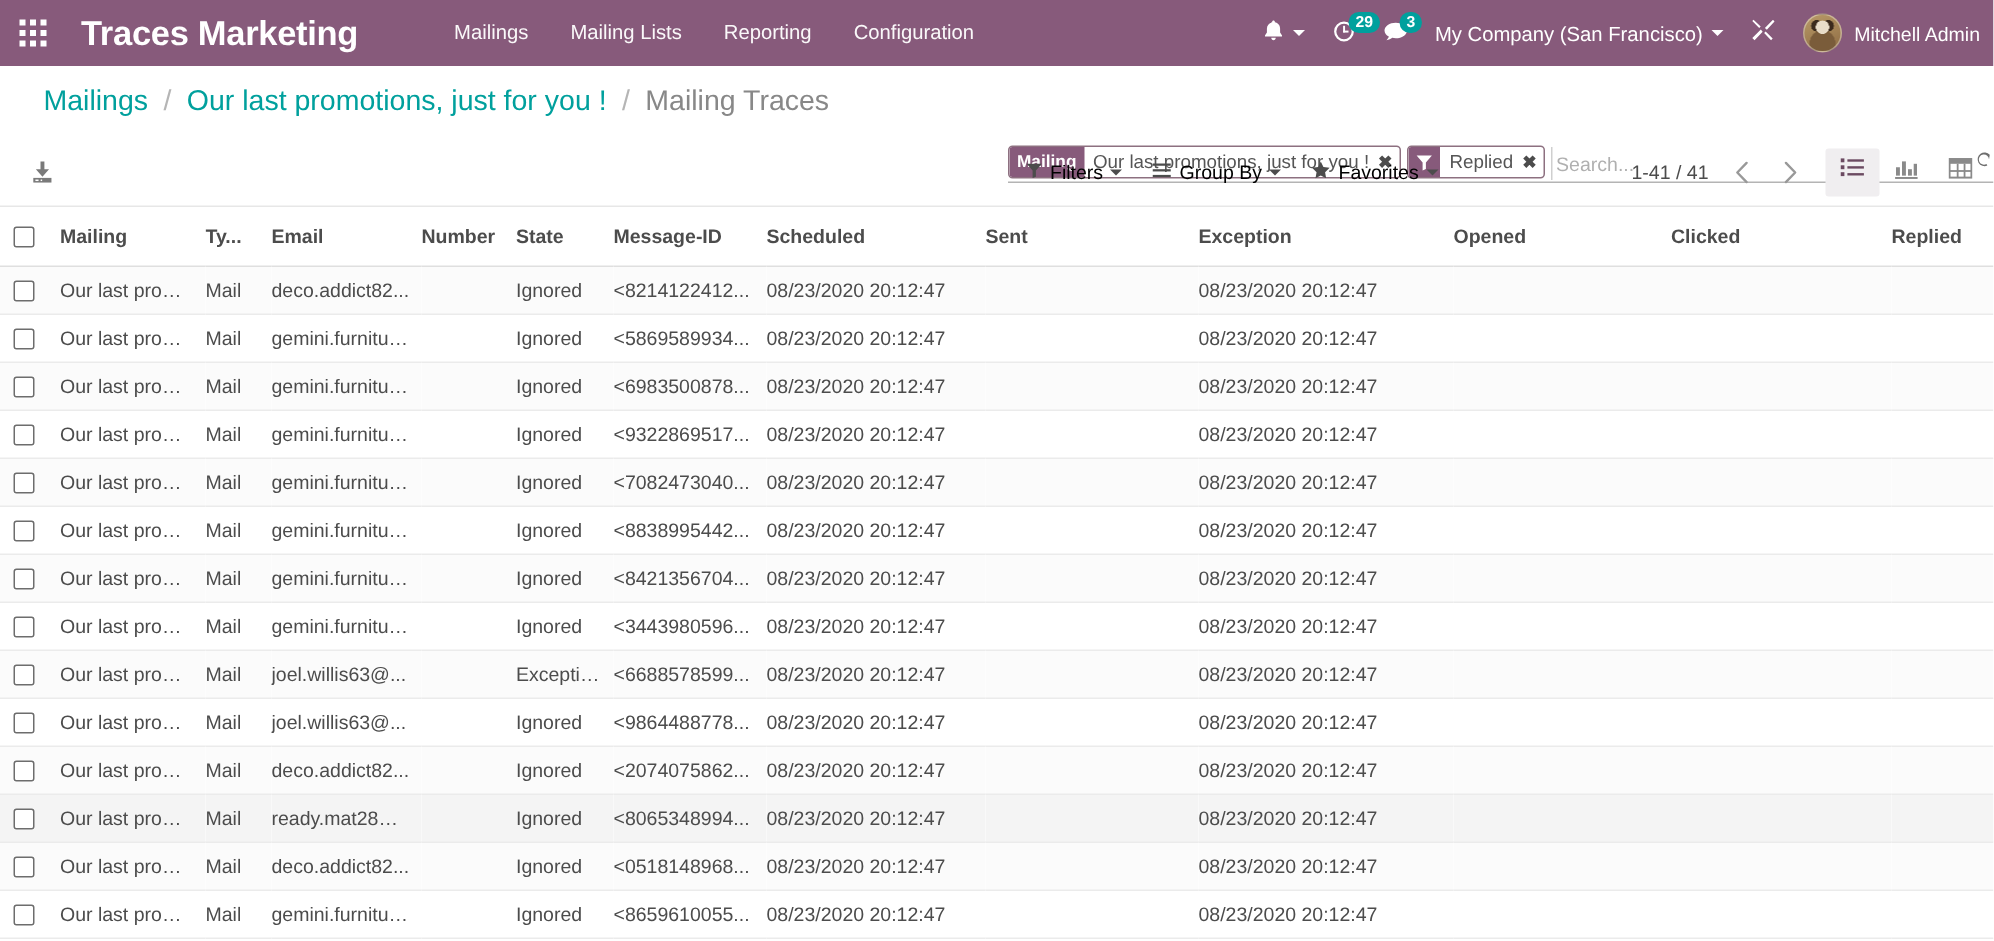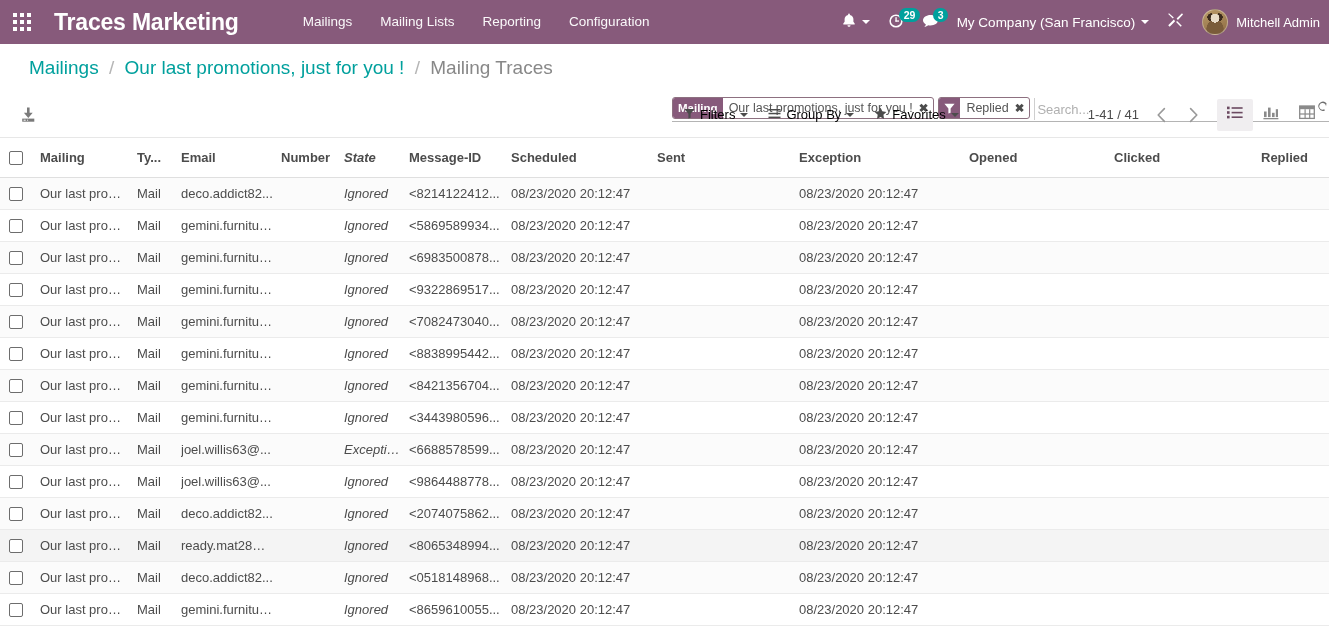--- a/index.html
+++ b/index.html
@@ -295,21 +295,21 @@
     border: 1.6px solid #6d6d6d;
     border-radius: 2px;
     display: block;
     background: #fff;
     cursor: pointer;
   }
   .col-mailing   { width: 105px; }
   .col-type      { width: 44px;  }
   .col-email     { width: 100px; margin-left: 28px; }
   .col-number    { width: 63px;  }
-  .col-state     { width: 65px; font-style: italic;  }
+  .col-state     { width: 65px;  }
   .col-msgid     { width: 102px; }
   .col-sched     { width: 146px; }
   .col-sent      { width: 142px; }
   .col-exception { width: 170px; }
   .col-opened    { width: 145px; }
   .col-clicked   { width: 147px; }
   .col-replied   { width: auto;  }
   .pad-left { padding-left: 8px !important; }
 </style>
 </head>

